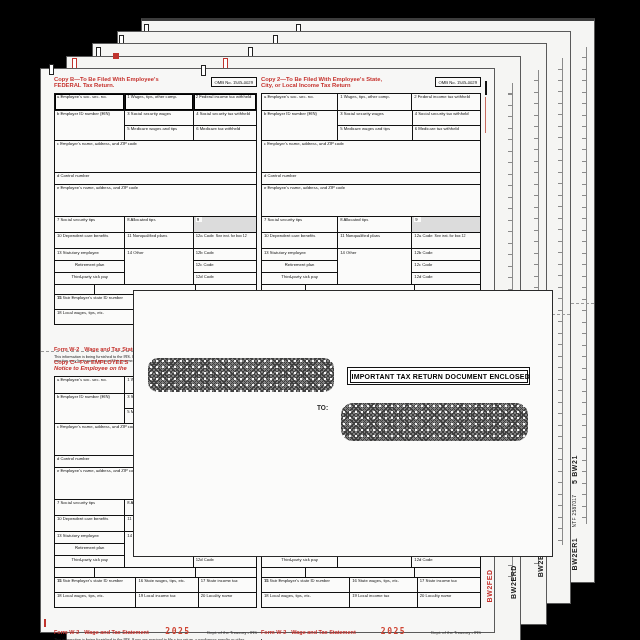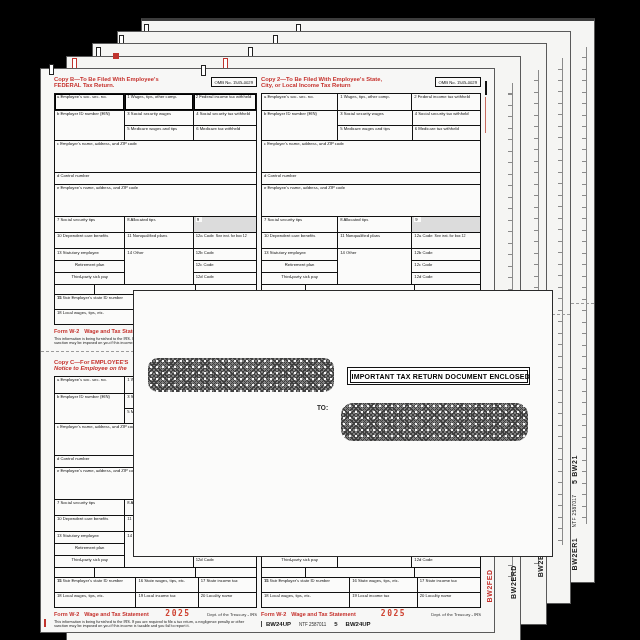--- a/index.html
+++ b/index.html
@@ -70,21 +70,21 @@
   .c12s div{flex:1;font-size:4.2px;padding:1px 2px;white-space:nowrap;}
   .c12s div + div{border-top:1px solid #111;}
   .erow{height:10px;display:flex;border-top:1px solid #111;}
   .erow .e1{width:20%;border-right:1px solid #111;}
   .erow .e2{width:50%;border-right:1px solid #111;}
   .s1{width:40%;} .s2{width:31%;} .s3{width:29%;}
   .tiny{font-size:3.2px;}
   
   .emph .ba, .emph .b1, .emph .b2{box-shadow:inset 0 0 0 1px #000;}
 
-  .w2-foot{display:flex;align-items:baseline;height:10px;margin-top:1px;white-space:nowrap;}
+  .w2-foot{display:flex;align-items:baseline;height:10px;margin-top:19px;white-space:nowrap;}
   .fw{color:var(--red);font-weight:bold;font-size:5.5px;}
   .fw2{color:var(--red);font-weight:bold;font-size:5.5px;margin-left:5px;}
   .year{color:#cf4433;font-family:"DejaVu Sans Mono", monospace;font-weight:bold;
         font-size:8px;letter-spacing:1.5px;margin-left:auto;}
   .dept{font-size:4.2px;color:#333;margin-left:auto;}
   .w2-note{font-size:3.8px;line-height:1.18;color:#222;margin-top:1px;}
   .w2-codes{display:flex;align-items:baseline;gap:8px;margin-top:2px;
             border-left:1px solid #444;padding-left:4px;white-space:nowrap;}
   .cbold{font-weight:bold;font-size:6px;color:#111;}
   .cntf{font-size:4.5px;color:#333;}

